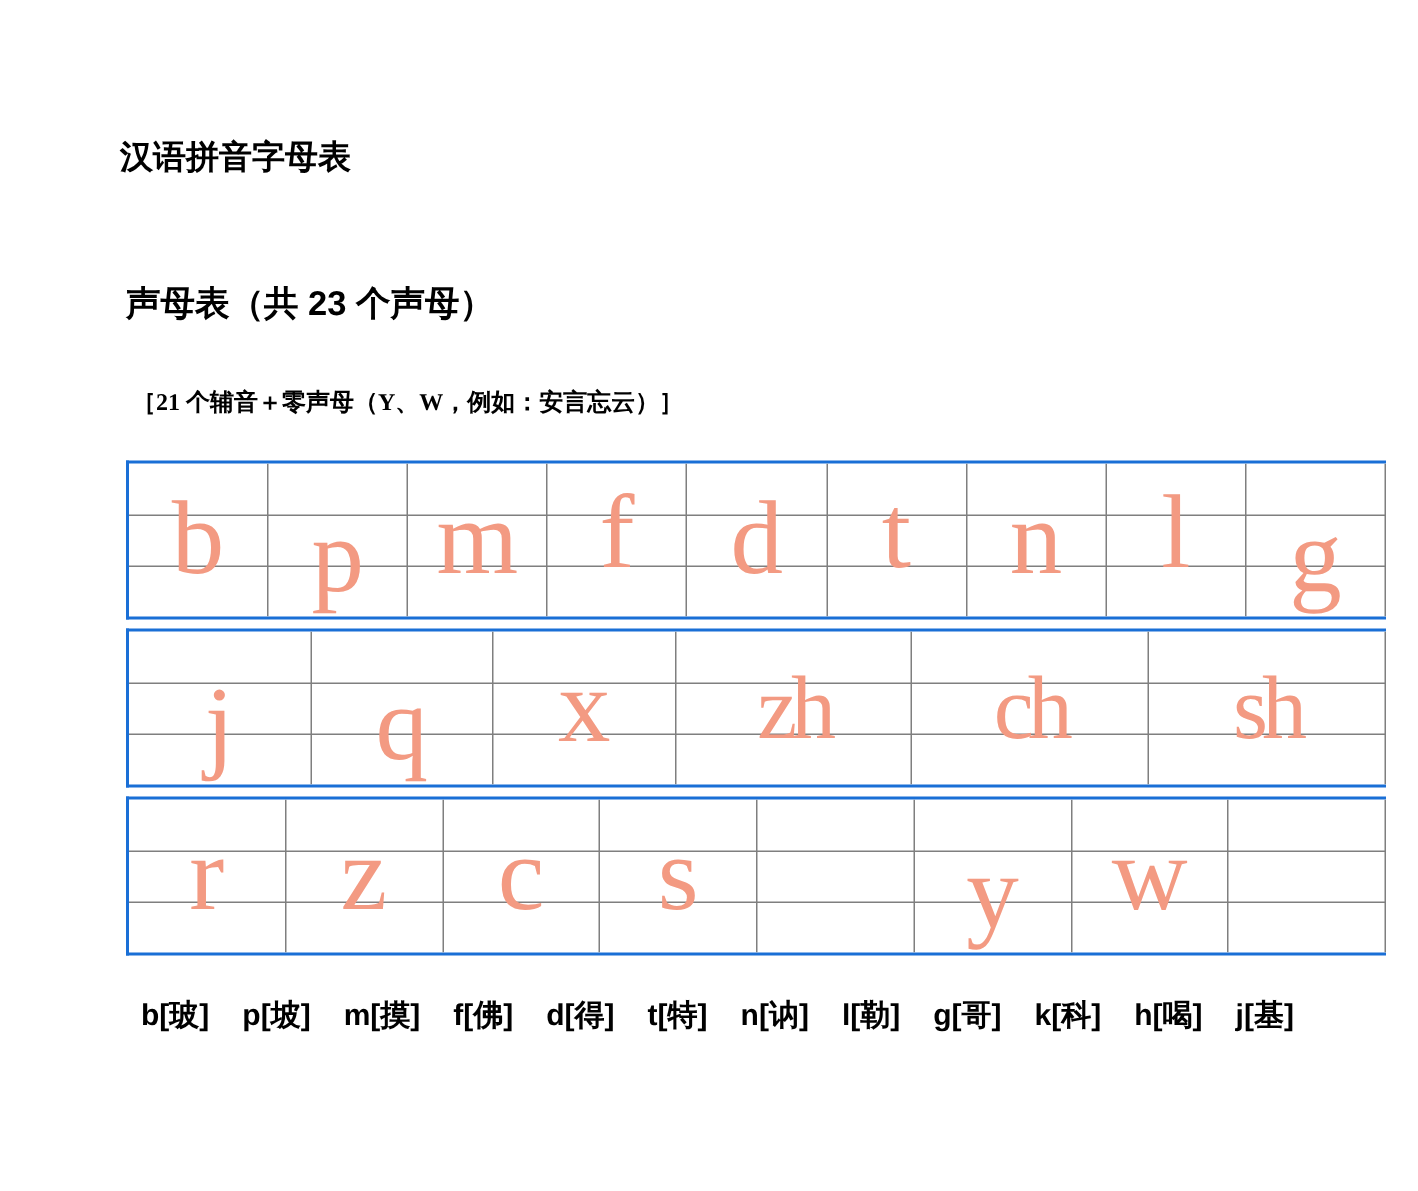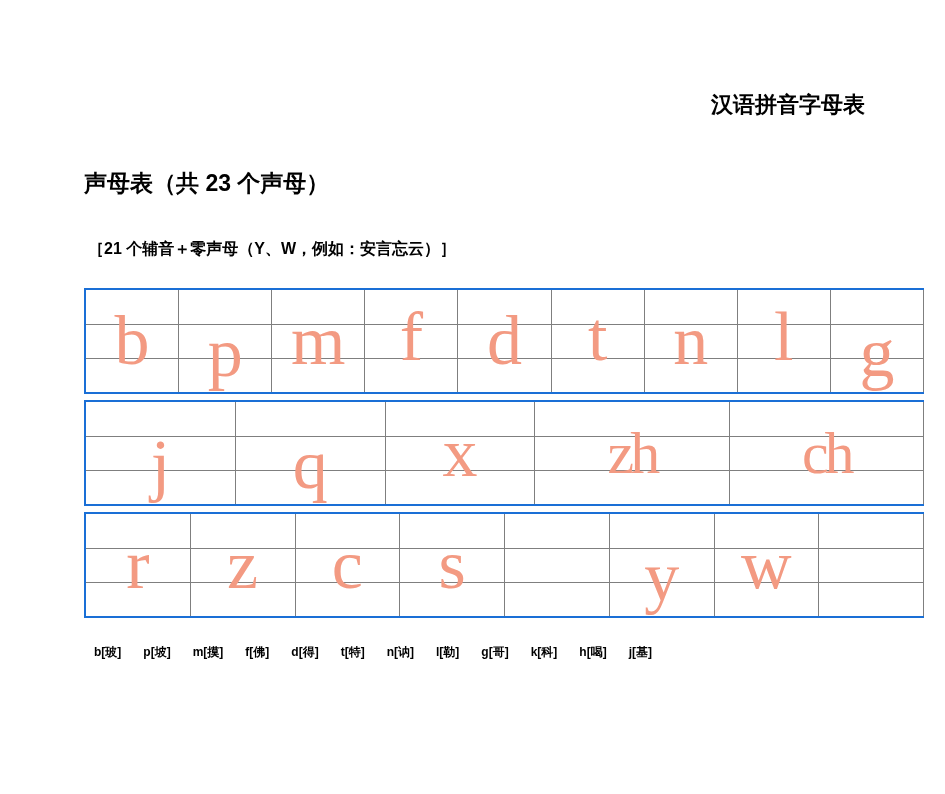--- a/index.html
+++ b/index.html
@@ -8,36 +8,37 @@
       height: 794px;
       background: #fff;
       font-family: "Microsoft YaHei", "SimHei", sans-serif;
       color: #000;
       position: relative;
     }
     .page {
       padding: 90px 80px 0 80px;
     }
     .title {
-      text-align: right;
+      text-align: left;
       font-size: 22px;
       font-weight: bold;
-      margin-bottom: 48px;
+      margin-bottom: 67px;
     }
     .subtitle {
       font-size: 23px;
       font-weight: bold;
       margin-bottom: 40px;
       padding-left: 4px;
     }
     .subnote {
       font-size: 16px;
       font-weight: bold;
       margin-bottom: 28px;
       padding-left: 8px;
+      font-family: Liberation Serif, serif;
     }
     .writing-area {
       width: 840px;
       margin-left: 4px;
     }
     .writing-row {
       position: relative;
       height: 106px;
       border: 2px solid #1a6fd6;
       border-right: none;
@@ -74,21 +75,21 @@
     }
     .glyph.sm { font-size: 60px; letter-spacing: -4px;}
     .glyph.desc { transform: translateY(12px); }
     .glyph.asc { transform: translateY(-4px); }
     .legend {
       margin-top: 26px;
       padding-left: 14px;
       display: flex;
       flex-wrap: nowrap;
       gap: 0;
-      font-size: 12px;
+      font-size: 20px;
       font-weight: bold;
     }
     .legend span { 
       display: inline-block; 
       margin-right: 22px;
       white-space: nowrap;
     }
   </style>
 </head>
 <body>
@@ -145,20 +146,23 @@
             <span class="glyph desc">q</span>
           </div>
         <div class="cell">
             <span class="glyph">x</span>
           </div>
         <div class="cell wide">
             <span class="glyph sm">zh</span>
           </div>
         <div class="cell wide">
             <span class="glyph sm">ch</span>
+          </div>
+        <div class="cell wide">
+            <span class="glyph sm">sh</span>
           </div>
       </div>
     </div>
 
     <div class="writing-row">
       <div class="line l1"></div>
         <div class="line l2"></div>
       <div class="cells">
         <div class="cell">
             <span class="glyph">r</span>

